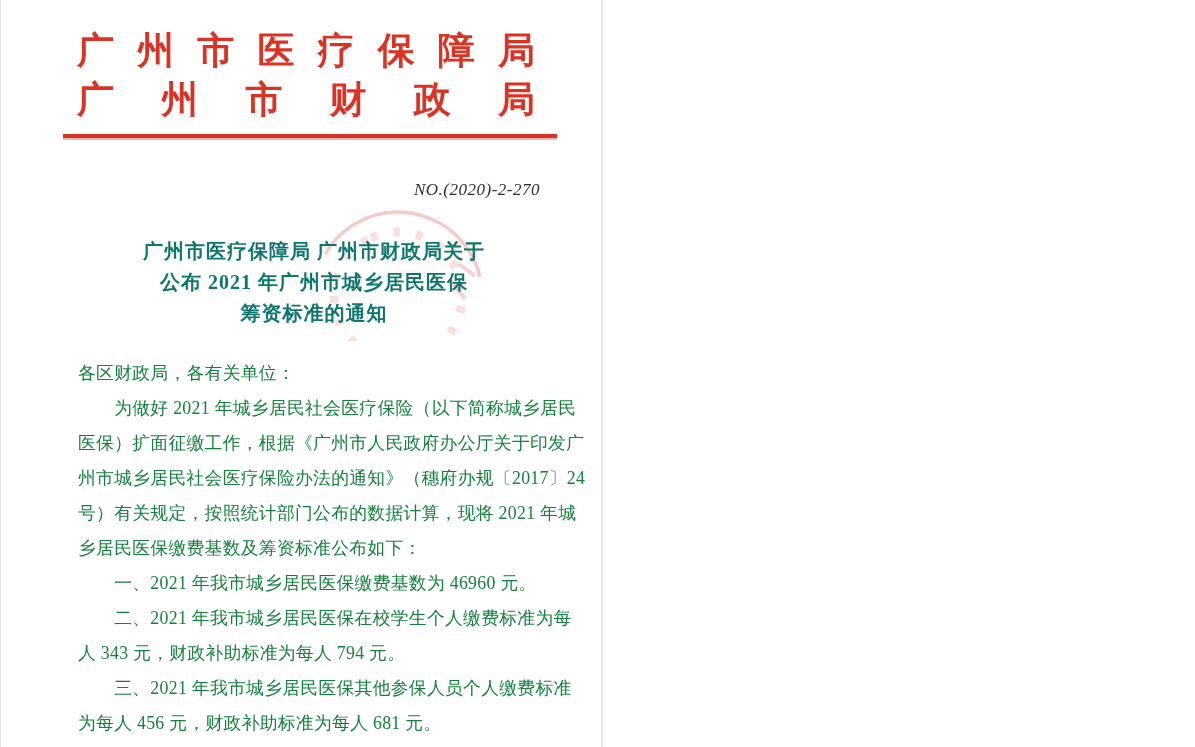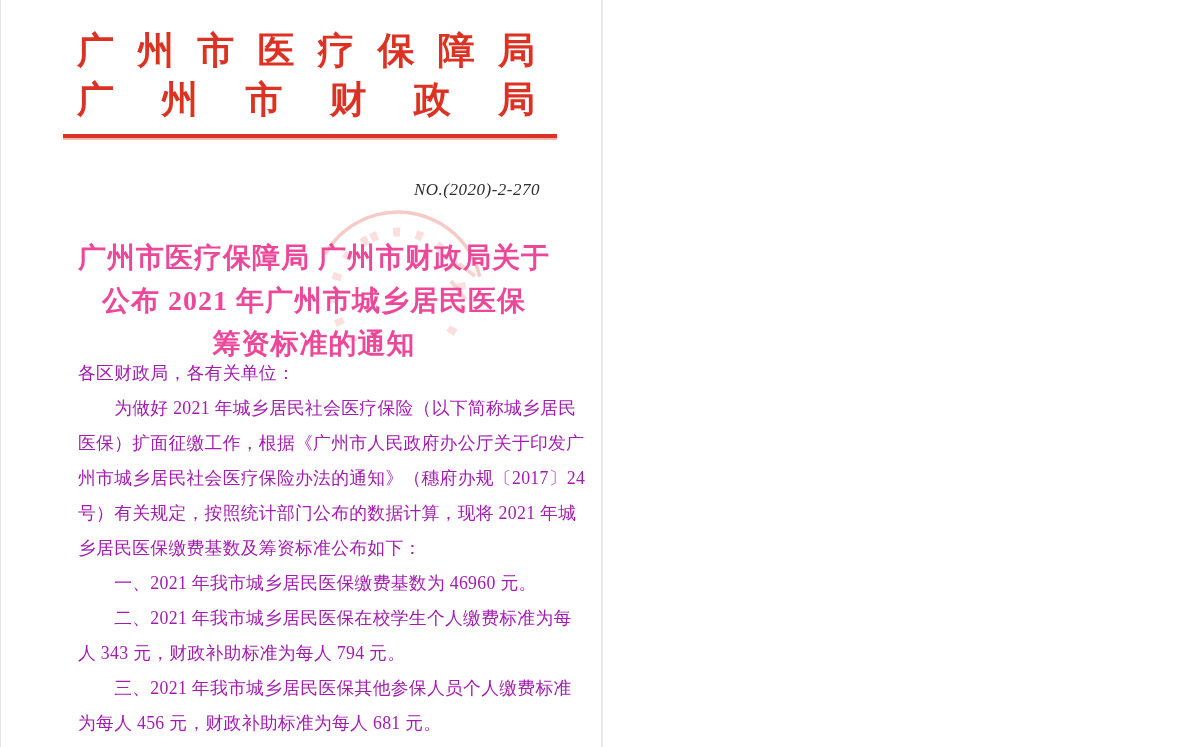--- a/index.html
+++ b/index.html
@@ -50,28 +50,28 @@
     font-style: italic;
   }
   .ghost-seal {
     position: absolute; left: 300px; top: 186px;
     z-index: 0; pointer-events: none;
   }
   .doc-title {
     position: absolute; left: 58px; top: 236px; width: 510px;
     z-index: 1;
     text-align: center;
-    font-size: 28px; font-weight: bold; line-height: 43px;
-    color: #ec4899; letter-spacing: 1px;
+    font-size: 20px; font-weight: bold; line-height: 31px;
+    color: #0f766e; letter-spacing: 1px;
     white-space: pre;
   }
   .body-text {
     position: absolute; left: 77px; top: 356px; width: 510px;
     font-size: 17.8px; line-height: 35px;
-    color: #a21caf; letter-spacing: .3px;
+    color: #15803d; letter-spacing: .3px;
     white-space: pre;
   }
 </style>
 </head>
 <body>
 
 <div class="canvas">
 
   <div class="page page-left">
 

